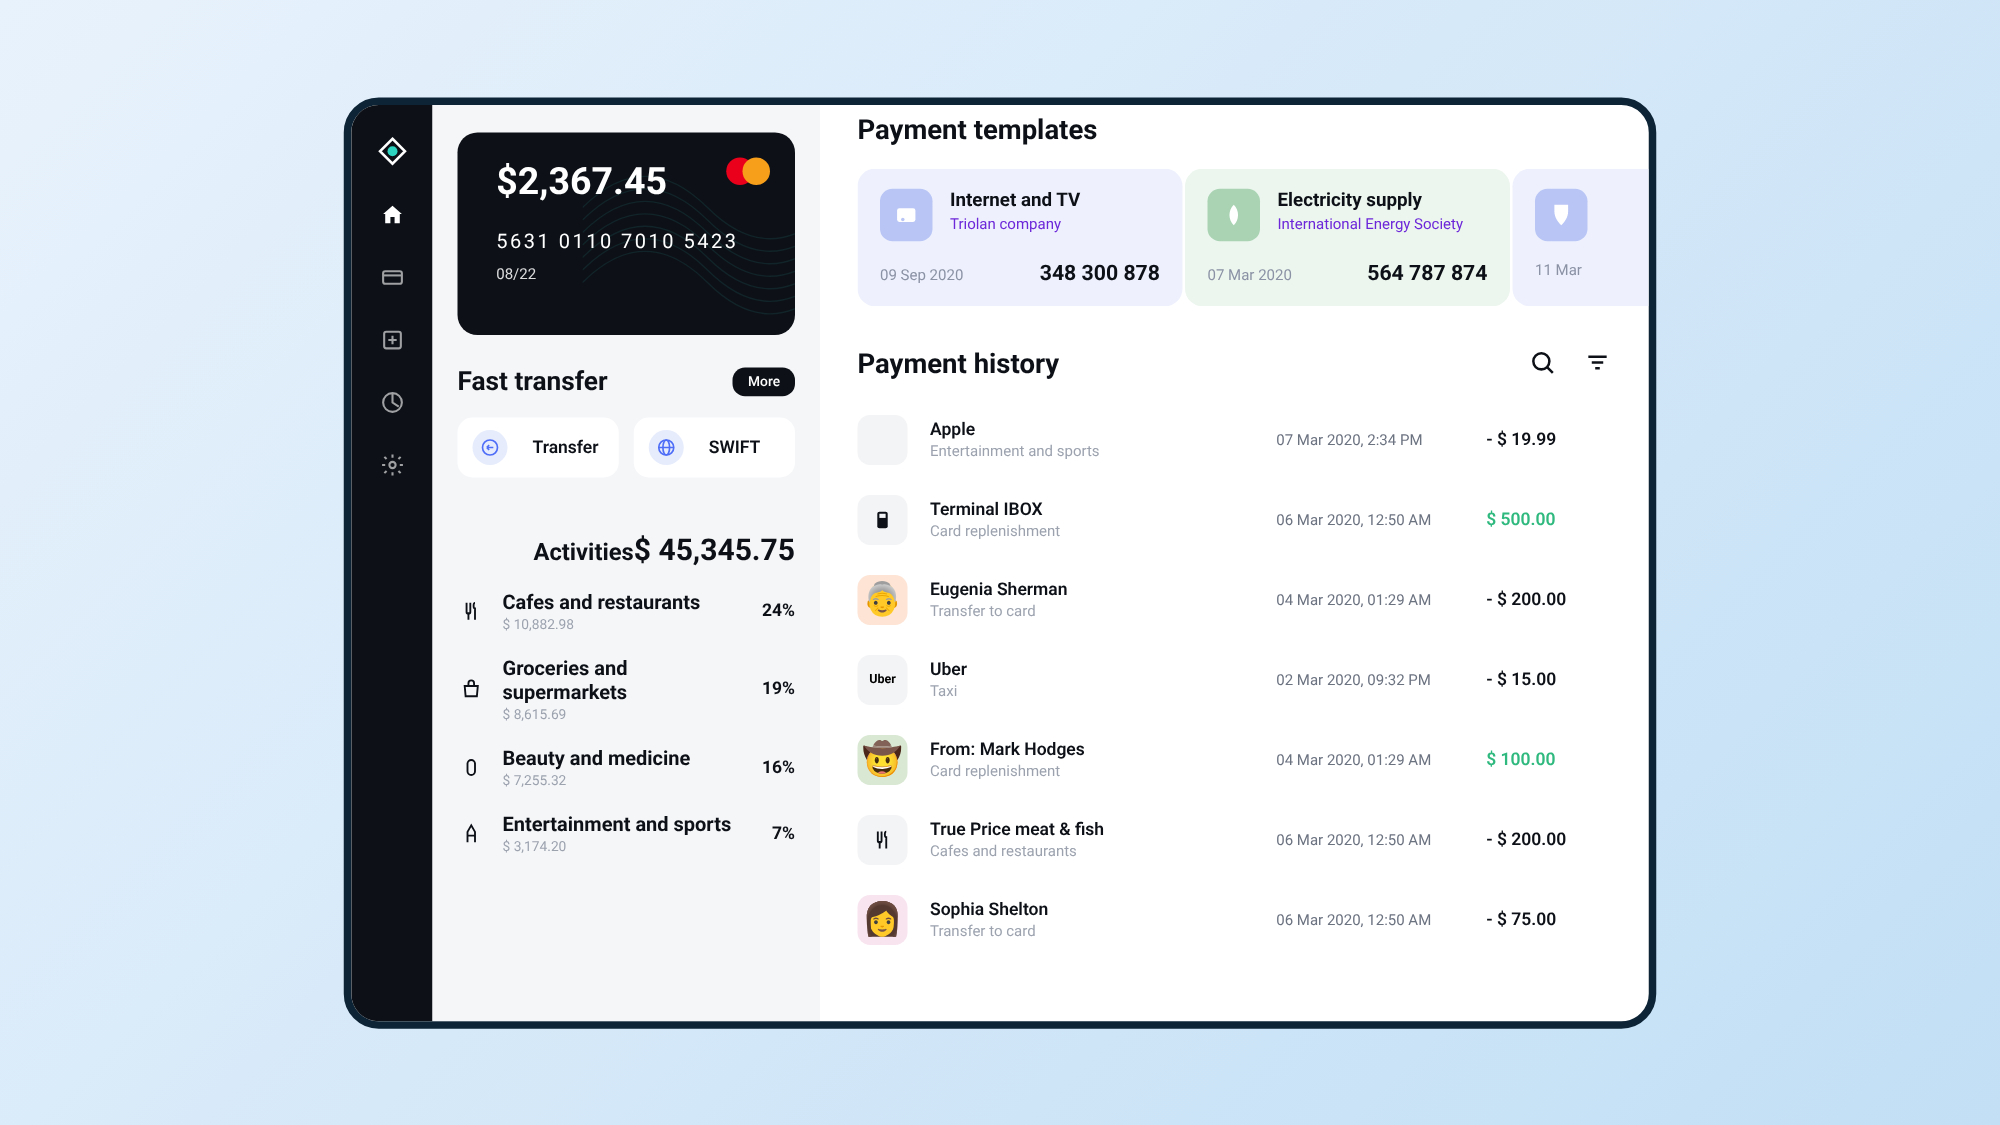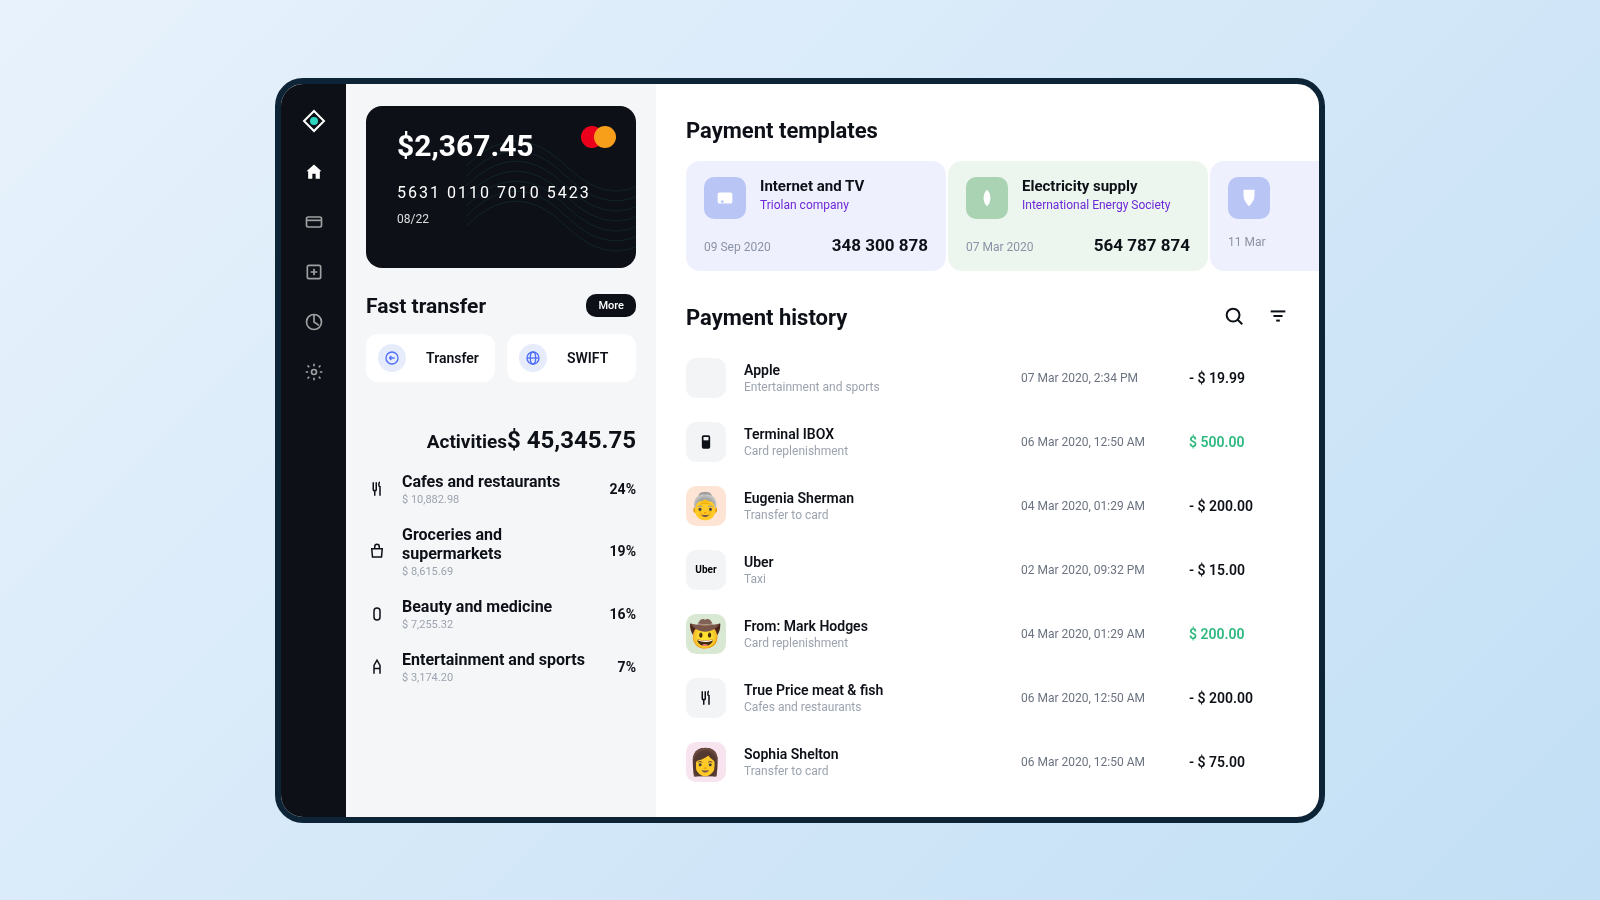--- a/index.html
+++ b/index.html
@@ -30,21 +30,21 @@
 .activities-hdr{display:flex;justify-content:flex-end;align-items:baseline;margin-top:44px}
 .activities-title{font-size:19px;font-weight:700;color:#0d1117}
 .activities-total{font-size:24px;font-weight:700;color:#0d1117}
 .activity-list{margin-top:18px;display:flex;flex-direction:column;gap:19px}
 .activity{display:flex;align-items:center;gap:14px}
 .act-ico{width:22px;height:22px;display:flex;align-items:center;justify-content:center;flex-shrink:0}
 .act-body{flex:1}
 .act-name{font-size:16px;font-weight:700;color:#0d1117}
 .act-amt{font-size:11px;color:#9ca3af;margin-top:2px}
 .act-pct{font-size:14px;font-weight:700;color:#0d1117}
-.main{flex:1;padding:34px 0 0 30px;overflow:hidden}
+.main{flex:1;padding:8px 0 0 30px;overflow:hidden}
 .pt-title{font-size:22px;font-weight:700;color:#0d1117;margin-bottom:18px}
 .templates{display:flex;gap:2px;overflow:hidden}
 .tpl{width:260px;flex-shrink:0;border-radius:14px;padding:16px 18px}
 .tpl.blue{background:#eef1fd}
 .tpl.green{background:#ecf6ee}
 .tpl-top{display:flex;gap:14px;align-items:flex-start}
 .tpl-ico{width:42px;height:42px;border-radius:10px;display:flex;align-items:center;justify-content:center}
 .tpl-ico.b{background:#b8c5f5}
 .tpl-ico.g{background:#a9d3b3}
 .tpl-name{font-size:15px;font-weight:700;color:#0d1117}
@@ -341,21 +341,21 @@
   </div>
         <div class="hrow">
     <div class="h-ico avatar2">
             <span class="emoji">🤠</span>
           </div>
     <div class="h-body">
       <div class="h-name">From: Mark Hodges</div>
       <div class="h-cat">Card replenishment</div>
     </div>
     <div class="h-date">04 Mar 2020, 01:29 AM</div>
-    <div class="h-amt pos">$ 200.00</div>
+    <div class="h-amt pos">$ 100.00</div>
   </div>
         <div class="hrow">
     <div class="h-ico ">
             <svg width="18" height="18" viewBox="0 0 24 24" fill="none" stroke="#0d1117" stroke-width="2">
               <path d="M7 3v10M11 3v10M7 13c0 2 4 2 4 0M9 13v8M16 3c-2 0-2 6 0 6v12"></path>
             </svg>
           </div>
     <div class="h-body">
       <div class="h-name">True Price meat &amp; fish</div>
       <div class="h-cat">Cafes and restaurants</div>

